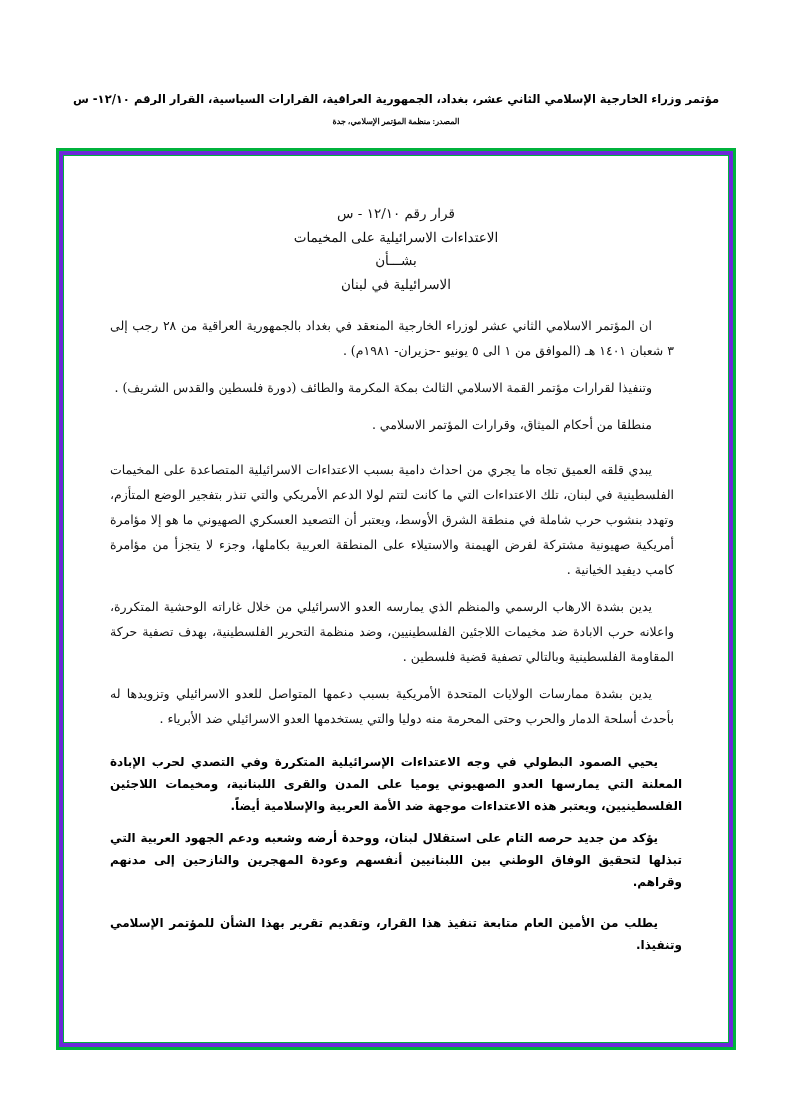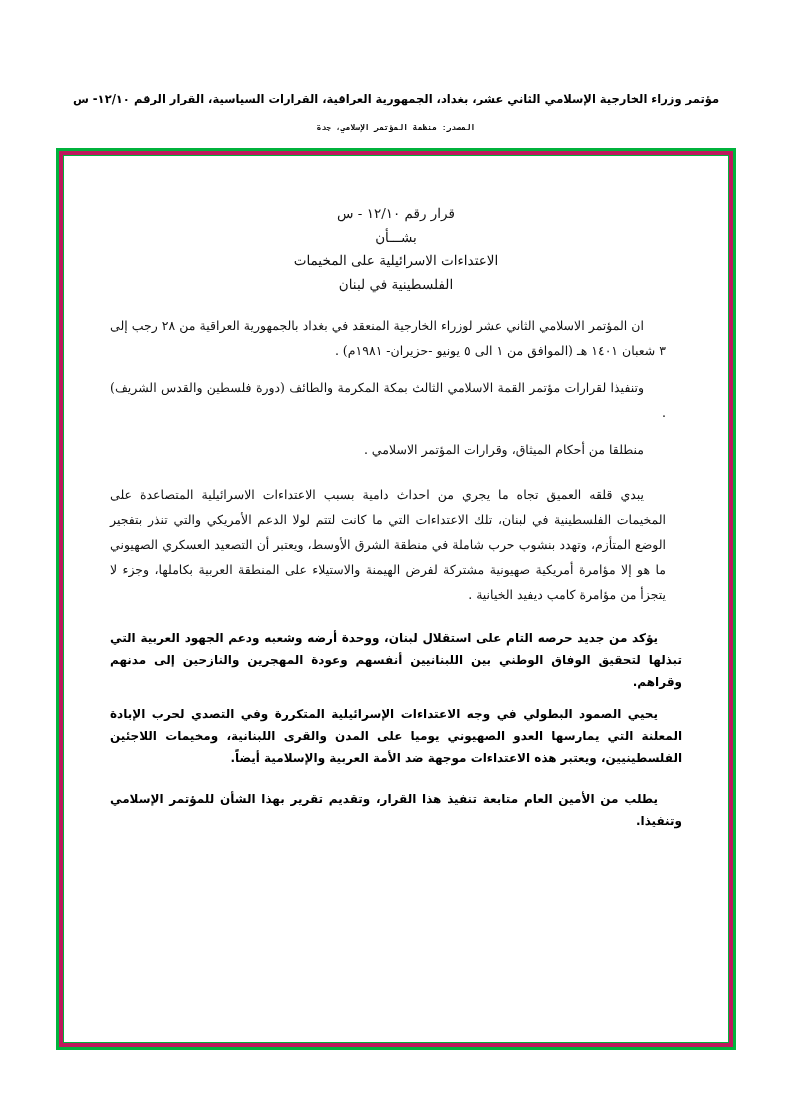--- a/index.html
+++ b/index.html
@@ -32,39 +32,39 @@
   .doc-header .title-line {
     font-family: "DejaVu Sans", "Liberation Sans", sans-serif;
     font-weight: bold;
     font-size: 11.5px;
     line-height: 1.35;
     letter-spacing: 0px;
     color: #000;
     direction: rtl;
   }
   .doc-header .source-line {
-    font-family: Liberation Mono, monospace;
+    font-family: Liberation Serif, serif;
     font-weight: bold;
     font-size: 8px;
     line-height: 1.5;
     color: #000;
-    margin-top: 14px;
+    margin-top: 8px;
     direction: rtl;
   }
 
   
   .frame {
     position: absolute;
     top: 148px;
     left: 56px;
     width: 680px;
     height: 902px;
     border: 3px solid #00b33c;
     box-sizing: border-box;
-    background: #be185d;
+    background: #6d28d9;
   }
   .frame-inner {
     position: absolute;
     top: 4px;
     left: 4px;
     right: 4px;
     bottom: 4px;
     border: 1px solid #00b33c;
     box-sizing: border-box;
     background: #fff;
@@ -91,21 +91,21 @@
   }
   .decision-head .h-num { letter-spacing: 0.5px; }
 
   
   p.body-serif {
     font-family: "DejaVu Serif", "Liberation Serif", serif;
     font-size: 12.5px;
     line-height: 2.0;
     text-align: justify;
     text-justify: inter-word;
-    margin: 0 16px 12px 0;
+    margin: 0 8px 12px 0;
     color: #111;
     direction: rtl;
   }
   p.body-serif.indent { text-indent: 22px; }
 
   
   p.body-sans {
     font-family: "DejaVu Sans", "Liberation Sans", sans-serif;
     font-size: 12px;
     font-weight: bold;
@@ -128,37 +128,39 @@
     <div class="title-line">مؤتمر وزراء الخارجية الإسلامي الثاني عشر، بغداد، الجمهورية العراقية، القرارات السياسية، القرار الرقم ١٢/١٠- س</div>
     <div class="source-line">المصدر: منظمة المؤتمر الإسلامي، جدة</div>
   </div>
 
   <div class="frame">
     <div class="frame-inner">
       <div class="content">
 
         <div class="decision-head">
           <div class="h-num">قرار رقم ١٢/١٠ - س</div>
+          <div>الاعتداءات الاسرائيلية على المخيمات</div>
           <div>بشـــأن</div>
-          <div>الاعتداءات الاسرائيلية على المخيمات</div>
-          <div>الفلسطينية في لبنان</div>
+          <div>الاسرائيلية في لبنان</div>
         </div>
 
         <p class="body-serif indent">ان المؤتمر الاسلامي الثاني عشر لوزراء الخارجية المنعقد في بغداد بالجمهورية العراقية من ٢٨ رجب إلى ٣ شعبان ١٤٠١ هـ (الموافق من ١ الى ٥ يونيو -حزيران- ١٩٨١م) .</p>
         <p class="body-serif indent">وتنفيذا لقرارات مؤتمر القمة الاسلامي الثالث بمكة المكرمة والطائف (دورة فلسطين والقدس الشريف) .</p>
         <p class="body-serif indent">منطلقا من أحكام الميثاق، وقرارات المؤتمر الاسلامي .</p>
 
         <div class="spacer-sm"></div>
 
         <p class="body-serif indent">يبدي قلقه العميق تجاه ما يجري من احداث دامية بسبب الاعتداءات الاسرائيلية المتصاعدة على المخيمات الفلسطينية في لبنان، تلك الاعتداءات التي ما كانت لتتم لولا الدعم الأمريكي والتي تنذر بتفجير الوضع المتأزم، وتهدد بنشوب حرب شاملة في منطقة الشرق الأوسط، ويعتبر أن التصعيد العسكري الصهيوني ما هو إلا مؤامرة أمريكية صهيونية مشتركة لفرض الهيمنة والاستيلاء على المنطقة العربية بكاملها، وجزء لا يتجزأ من مؤامرة كامب ديفيد الخيانية .</p>
+        <p class="body-serif indent">يدين بشدة الارهاب الرسمي والمنظم الذي يمارسه العدو الاسرائيلي من خلال غاراته الوحشية المتكررة، واعلانه حرب الابادة ضد مخيمات اللاجئين الفلسطينيين، وضد منظمة التحرير الفلسطينية، بهدف تصفية حركة المقاومة الفلسطينية وبالتالي تصفية قضية فلسطين .</p>
+        <p class="body-serif indent">يدين بشدة ممارسات الولايات المتحدة الأمريكية بسبب دعمها المتواصل للعدو الاسرائيلي وتزويدها له بأحدث أسلحة الدمار والحرب وحتى المحرمة منه دوليا والتي يستخدمها العدو الاسرائيلي ضد الأبرياء .</p>
 
         <div class="spacer-sm"></div>
 
+        <p class="body-sans indent">يحيي الصمود البطولي في وجه الاعتداءات الإسرائيلية المتكررة وفي التصدي لحرب الإبادة المعلنة التي يمارسها العدو الصهيوني يوميا على المدن والقرى اللبنانية، ومخيمات اللاجئين الفلسطينيين، ويعتبر هذه الاعتداءات موجهة ضد الأمة العربية والإسلامية أيضاً.</p>
         <p class="body-sans indent">يؤكد من جديد حرصه التام على استقلال لبنان، ووحدة أرضه وشعبه ودعم الجهود العربية التي تبذلها لتحقيق الوفاق الوطني بين اللبنانيين أنفسهم وعودة المهجرين والنازحين إلى مدنهم وقراهم.</p>
-        <p class="body-sans indent">يحيي الصمود البطولي في وجه الاعتداءات الإسرائيلية المتكررة وفي التصدي لحرب الإبادة المعلنة التي يمارسها العدو الصهيوني يوميا على المدن والقرى اللبنانية، ومخيمات اللاجئين الفلسطينيين، ويعتبر هذه الاعتداءات موجهة ضد الأمة العربية والإسلامية أيضاً.</p>
 
         <div class="spacer-sm"></div>
 
         <p class="body-sans indent">يطلب من الأمين العام  متابعة تنفيذ هذا القرار، وتقديم تقرير بهذا الشأن للمؤتمر الإسلامي وتنفيذا.</p>
 
       </div>
     </div>
   </div>
 
 </div>

